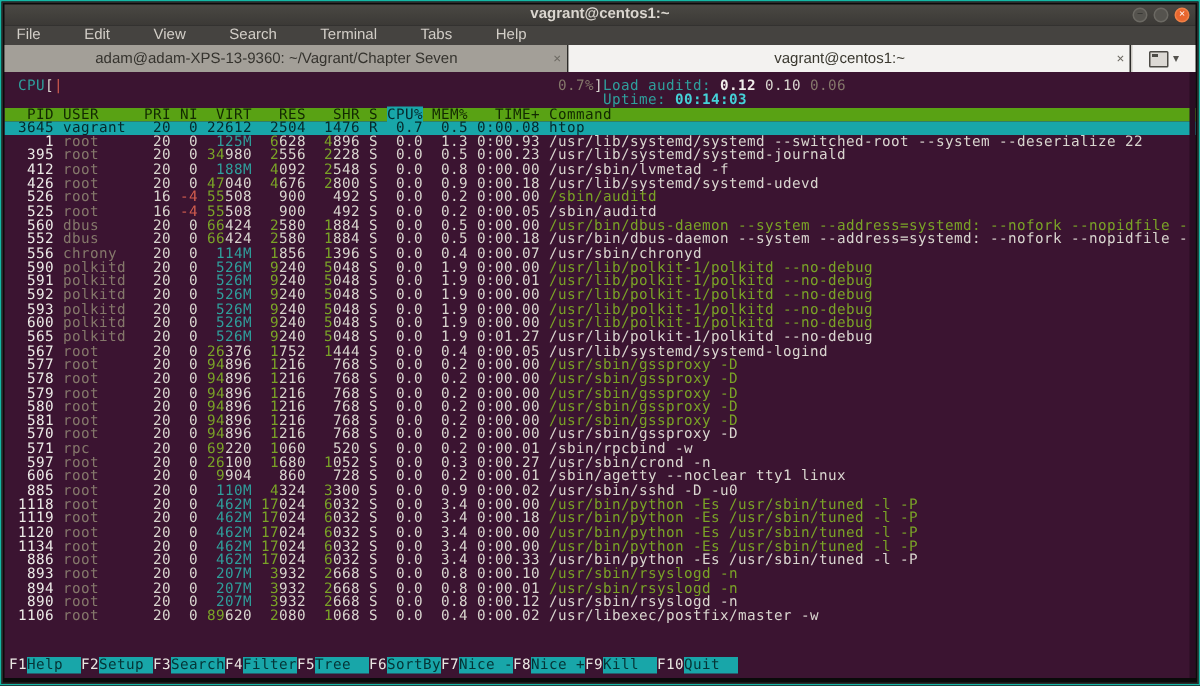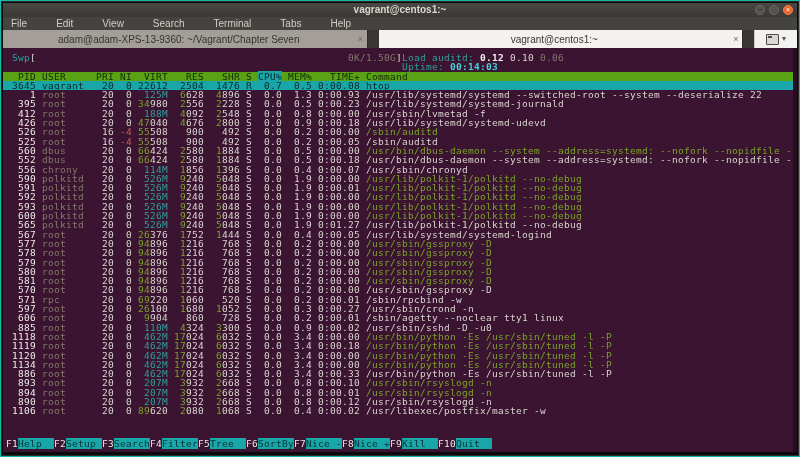--- a/index.html
+++ b/index.html
@@ -13,21 +13,21 @@
   .title{flex:1;text-align:center;font-size:10px;font-weight:bold;color:#dad6cf;line-height:14px;}
   .win-buttons{position:absolute;right:4px;top:2px;display:flex;gap:4px;}
   .wbtn{width:10px;height:10px;border-radius:50%;background:#55534e;border:1px solid #6b6963;
         box-sizing:border-box;font-size:7px;line-height:8px;text-align:center;color:#2e2d2a;}
   .wbtn.close{background:#e8662f;border-color:#f08146;color:#fff;}
   
   .menubar{position:absolute;left:1px;top:15px;right:1px;height:13px;background:#454340;
            display:flex;align-items:center;padding-left:8px;gap:29px;}
   .menu-item{font-size:10px;color:#d2cec7;line-height:13px;}
   
-  .tabbar{position:absolute;left:1px;top:28px;right:1px;height:18px;background:#393734;display:flex;gap:11px;}
+  .tabbar{position:absolute;left:1px;top:28px;right:1px;height:18px;background:#393734;display:flex;}
   .tab{flex:1;display:flex;align-items:center;height:18px;border-right:1px solid #2c2b28;
        position:relative;}
   .tab .tlabel{flex:1;text-align:center;font-size:10px;white-space:nowrap;overflow:hidden;}
   .tab.inactive{background:#a39f98;}
   .tab.inactive .tlabel{color:#35332e;}
   .tab.active{background:#f3f2f0;}
   .tab.active .tlabel{color:#3a382f;}
   .tab-close{width:12px;font-size:9px;text-align:center;color:#6d6a63;cursor:default;}
   .tab-end{width:42px;background:#f3f2f0;border-left:1px solid #c9c6c0;display:flex;
            align-items:center;justify-content:center;gap:3px;}
@@ -96,21 +96,21 @@
         <span class="tab-close">×</span>
       </div>
       <div class="tab-end">
         <span class="term-icon"></span>
         <span class="chev">▾</span>
       </div>
     </div>
 
     <div class="terminal">
       <div id="meters">
-          <div class="line"><span class="c-cyan"> Swp</span><span class="c-white">[</span><span>                                                    </span><span class="c-shadow">0K/1.50G</span><span class="c-white">]</span></div>
+          <div class="line"><span class="c-cyan"> CPU</span><span class="c-white">[</span><span class="c-red">|</span><span>                                                       </span><span class="c-shadow">0.7%</span><span class="c-white">]</span></div>
         </div>
       <div class="line"> </div>
       <div id="header">
           <div class="line hdr"><span>  PID</span><span> </span><span>USER    </span><span> </span><span>PRI</span><span> </span><span>NI</span><span> </span><span> VIRT</span><span> </span><span>  RES</span><span> </span><span>  SHR</span><span> </span><span>S</span><span> </span><span class="sort">CPU%</span><span> </span><span>MEM%</span><span> </span><span>  TIME+</span><span> </span><span>Command</span></div>
         </div>
       <div id="rows">
           <div class="line row sel"><span class="c-pid"> 3645</span><span> </span><span class="c-shadow">vagrant </span><span> </span><span class="c-white"> 20</span><span> </span><span class="c-white"> 0</span><span> </span><span></span><span class="c-green">22</span><span class="c-white">612</span><span> </span><span> </span><span class="c-green">2</span><span class="c-white">504</span><span> </span><span> </span><span class="c-green">1</span><span class="c-white">476</span><span> </span><span class="c-white">R</span><span> </span><span class="c-white"> 0.7</span><span> </span><span class="c-white"> 0.5</span><span> </span><span class="c-white">0:00.08</span><span> </span><span class="c-white">htop</span></div>
           <div class="line row"><span class="c-pid">    1</span><span> </span><span class="c-shadow">root    </span><span> </span><span class="c-white"> 20</span><span> </span><span class="c-white"> 0</span><span> </span><span> </span><span class="c-cyan">125M</span><span> </span><span> </span><span class="c-green">6</span><span class="c-white">628</span><span> </span><span> </span><span class="c-green">4</span><span class="c-white">896</span><span> </span><span class="c-white">S</span><span> </span><span class="c-white"> 0.0</span><span> </span><span class="c-white"> 1.3</span><span> </span><span class="c-white">0:00.93</span><span> </span><span class="c-white">/usr/lib/systemd/systemd --switched-root --system --deserialize 22</span></div>
           <div class="line row"><span class="c-pid">  395</span><span> </span><span class="c-shadow">root    </span><span> </span><span class="c-white"> 20</span><span> </span><span class="c-white"> 0</span><span> </span><span></span><span class="c-green">34</span><span class="c-white">980</span><span> </span><span> </span><span class="c-green">2</span><span class="c-white">556</span><span> </span><span> </span><span class="c-green">2</span><span class="c-white">228</span><span> </span><span class="c-white">S</span><span> </span><span class="c-white"> 0.0</span><span> </span><span class="c-white"> 0.5</span><span> </span><span class="c-white">0:00.23</span><span> </span><span class="c-white">/usr/lib/systemd/systemd-journald</span></div>
           <div class="line row"><span class="c-pid">  412</span><span> </span><span class="c-shadow">root    </span><span> </span><span class="c-white"> 20</span><span> </span><span class="c-white"> 0</span><span> </span><span> </span><span class="c-cyan">188M</span><span> </span><span> </span><span class="c-green">4</span><span class="c-white">092</span><span> </span><span> </span><span class="c-green">2</span><span class="c-white">548</span><span> </span><span class="c-white">S</span><span> </span><span class="c-white"> 0.0</span><span> </span><span class="c-white"> 0.8</span><span> </span><span class="c-white">0:00.00</span><span> </span><span class="c-white">/usr/sbin/lvmetad -f</span></div>

